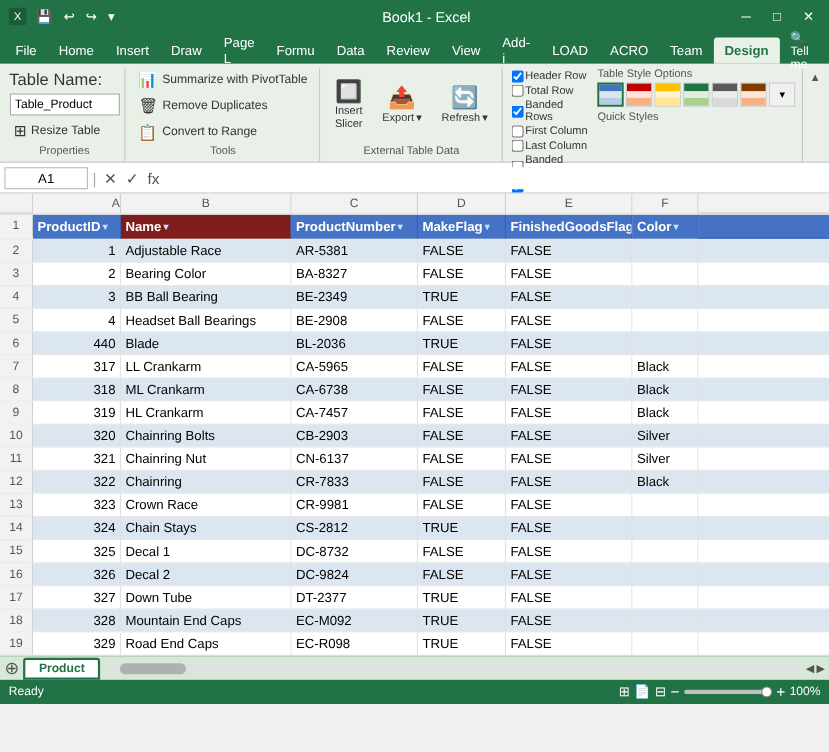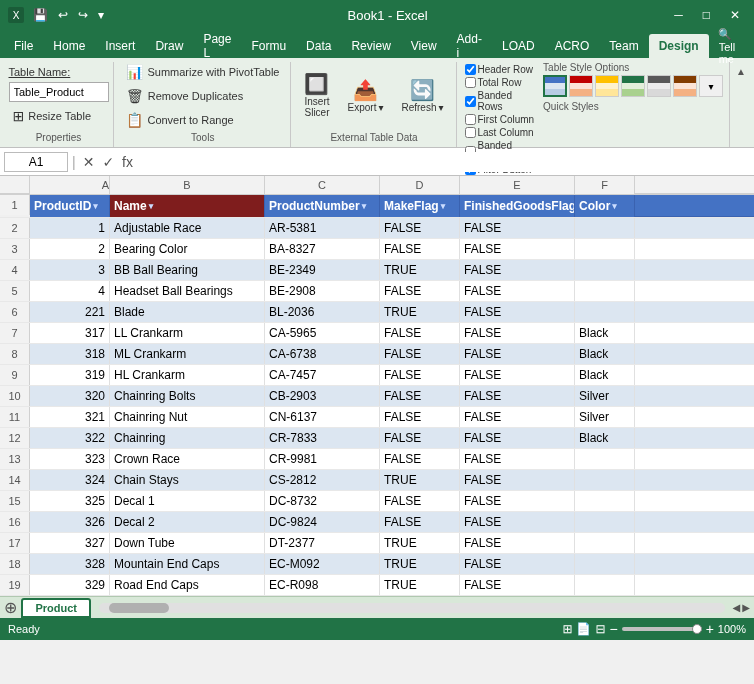--- a/index.html
+++ b/index.html
@@ -139,21 +139,21 @@
     .formula-bar {
       background: white;
       border-bottom: 1px solid #c0c0c0;
       height: 28px;
       display: flex;
       align-items: center;
       padding: 0 4px;
       gap: 4px;
     }
     .cell-ref {
-      width: 64px;
+      width: 76px;
       border: 1px solid #bbb;
       height: 20px;
       padding: 0 4px;
       font-size: 12px;
       text-align: center;
     }
     .formula-sep { color: #aaa; font-size: 14px; }
     .formula-btns { display: flex; gap: 2px; }
     .formula-btn { font-size: 14px; color: #555; cursor: pointer; padding: 0 3px; }
     .formula-input {
@@ -351,21 +351,21 @@
   <div style="flex:1"></div>
   <div class="ribbon-tab" style="font-size:11px;">🔍 Tell me</div>
   <div class="ribbon-tab" style="font-size:11px;">👤 Share</div>
 
 </div>
 
 <div class="ribbon">
 
   <div class="ribbon-group prop-group">
     <div class="ribbon-group-content" style="flex-direction:column; align-items:flex-start; justify-content:center; gap:4px;">
-      <div style="font-size:11px; color:#333;text-decoration:underline;">Table Name:</div>
+      <div style="font-size:15px; color:#333;">Table Name:</div>
       <input class="prop-input" value="Table_Product" style="width: 100px;">
       <div class="ribbon-btn-sm">
         <span class="icon-sm">⊞</span>
         <span>Resize Table</span>
       </div>
     </div>
     <div class="ribbon-group-label">Properties</div>
   </div>
 
   <div class="ribbon-group">
@@ -537,21 +537,21 @@
       <div class="cell cell-a" style="justify-content:flex-end;">4</div>
       <div class="cell cell-b">Headset Ball Bearings</div>
       <div class="cell cell-c">BE-2908</div>
       <div class="cell cell-d">FALSE</div>
       <div class="cell cell-e">FALSE</div>
       <div class="cell cell-f"></div>
       <div style="flex:1; background:white;"></div>
     </div>
         <div class="grid-row row-even">
       <div class="row-num">6</div>
-      <div class="cell cell-a" style="justify-content:flex-end;">221</div>
+      <div class="cell cell-a" style="justify-content:flex-end;">440</div>
       <div class="cell cell-b">Blade</div>
       <div class="cell cell-c">BL-2036</div>
       <div class="cell cell-d">TRUE</div>
       <div class="cell cell-e">FALSE</div>
       <div class="cell cell-f"></div>
       <div style="flex:1; background:#dce6f1;"></div>
     </div>
         <div class="grid-row row-odd">
       <div class="row-num">7</div>
       <div class="cell cell-a" style="justify-content:flex-end;">317</div>

